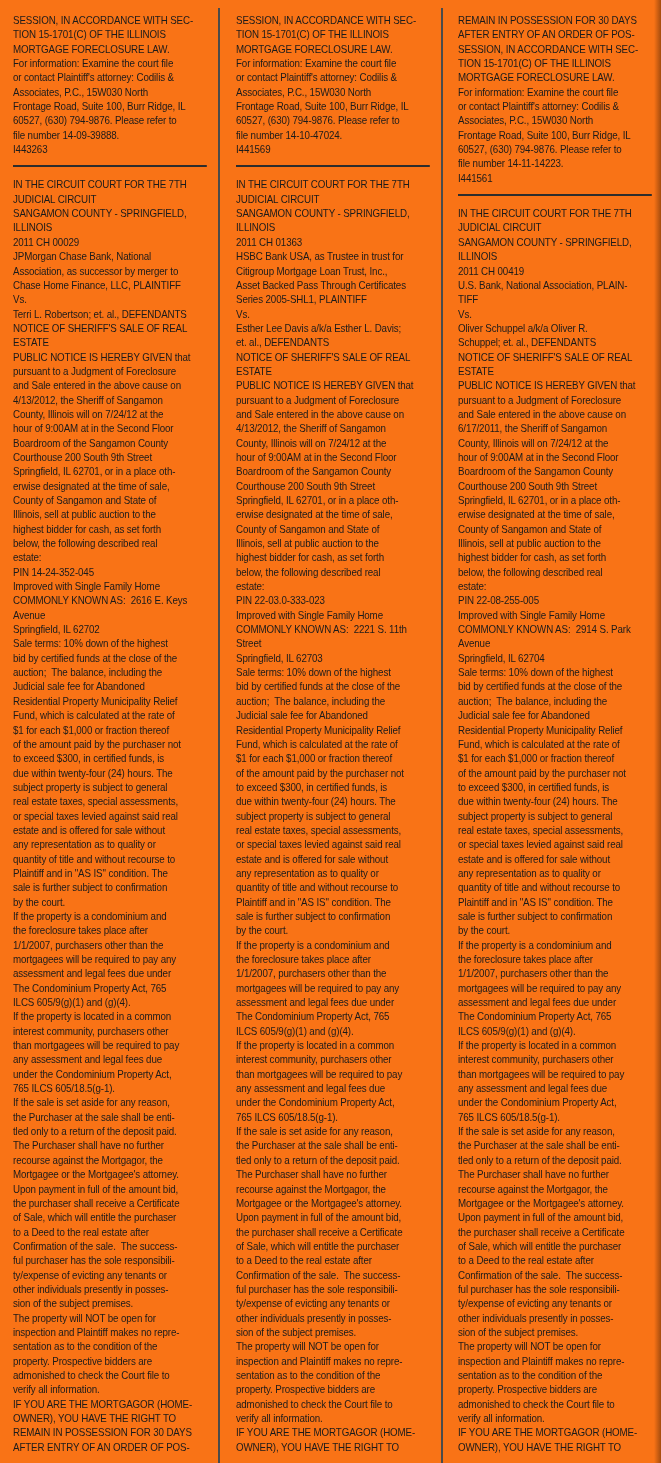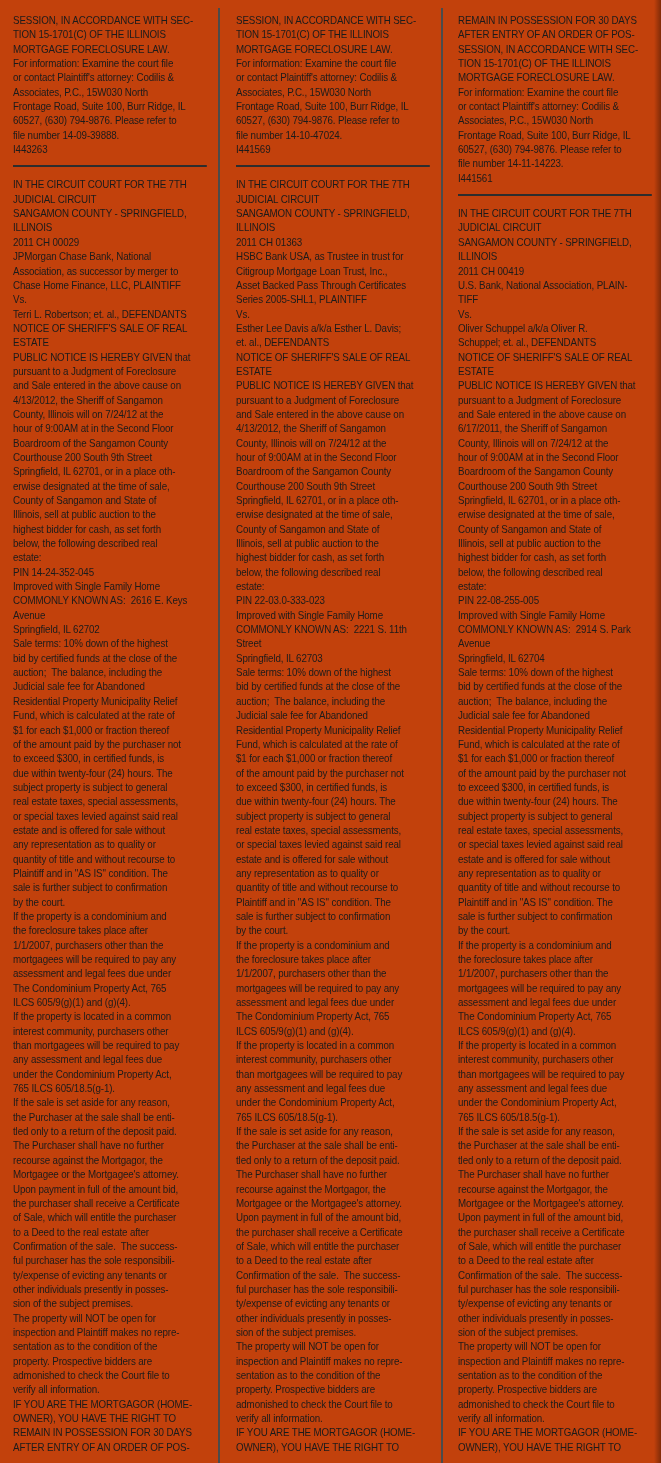--- a/index.html
+++ b/index.html
@@ -4,21 +4,21 @@
 <style>
   html, body {
     margin: 0;
     padding: 0;
     background: #ffffff;
   }
   .page {
     position: relative;
     width: 661px;
     height: 1463px;
-    background: #c2410c;
+    background: #f97316;
     overflow: hidden;
     font-family: "Liberation Sans", sans-serif;
     color: #1b1b1b;
   }
   .col {
     position: absolute;
     top: 13px;
     width: 232px;
     transform: scaleX(0.85);
     transform-origin: 0 0;

